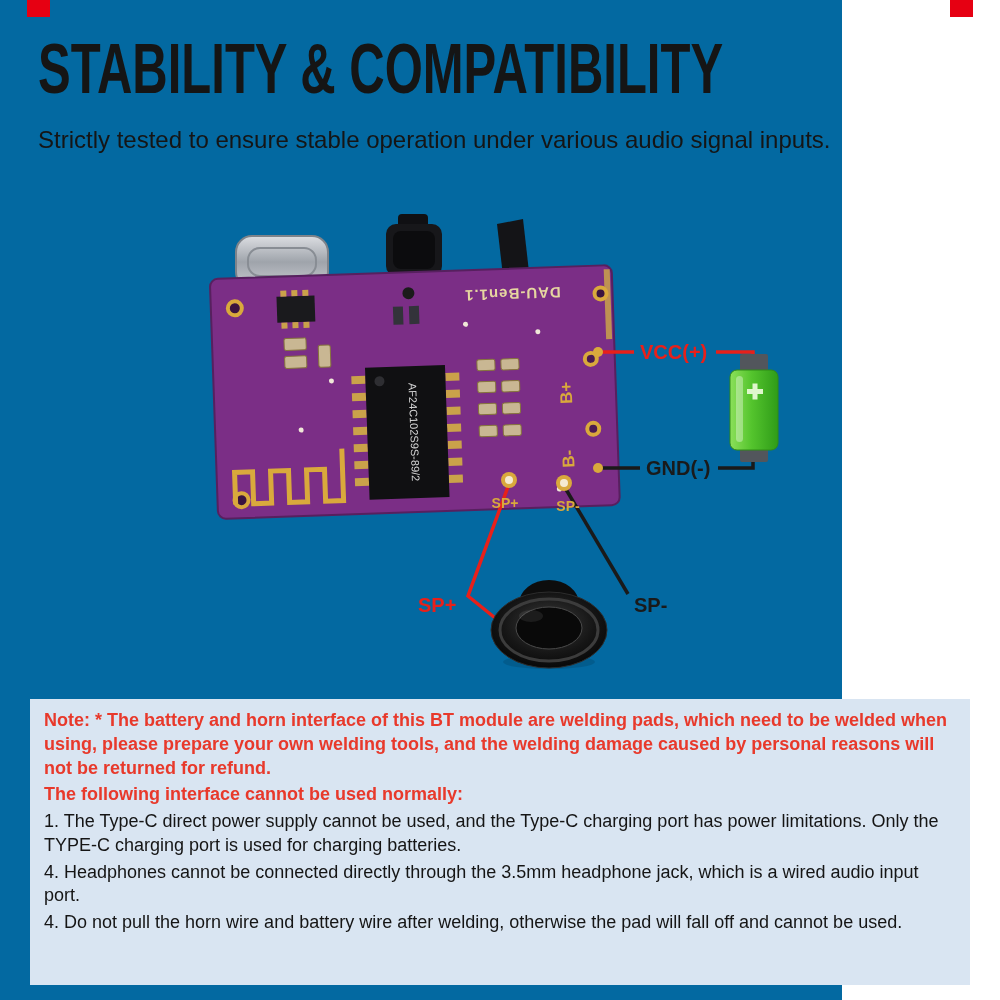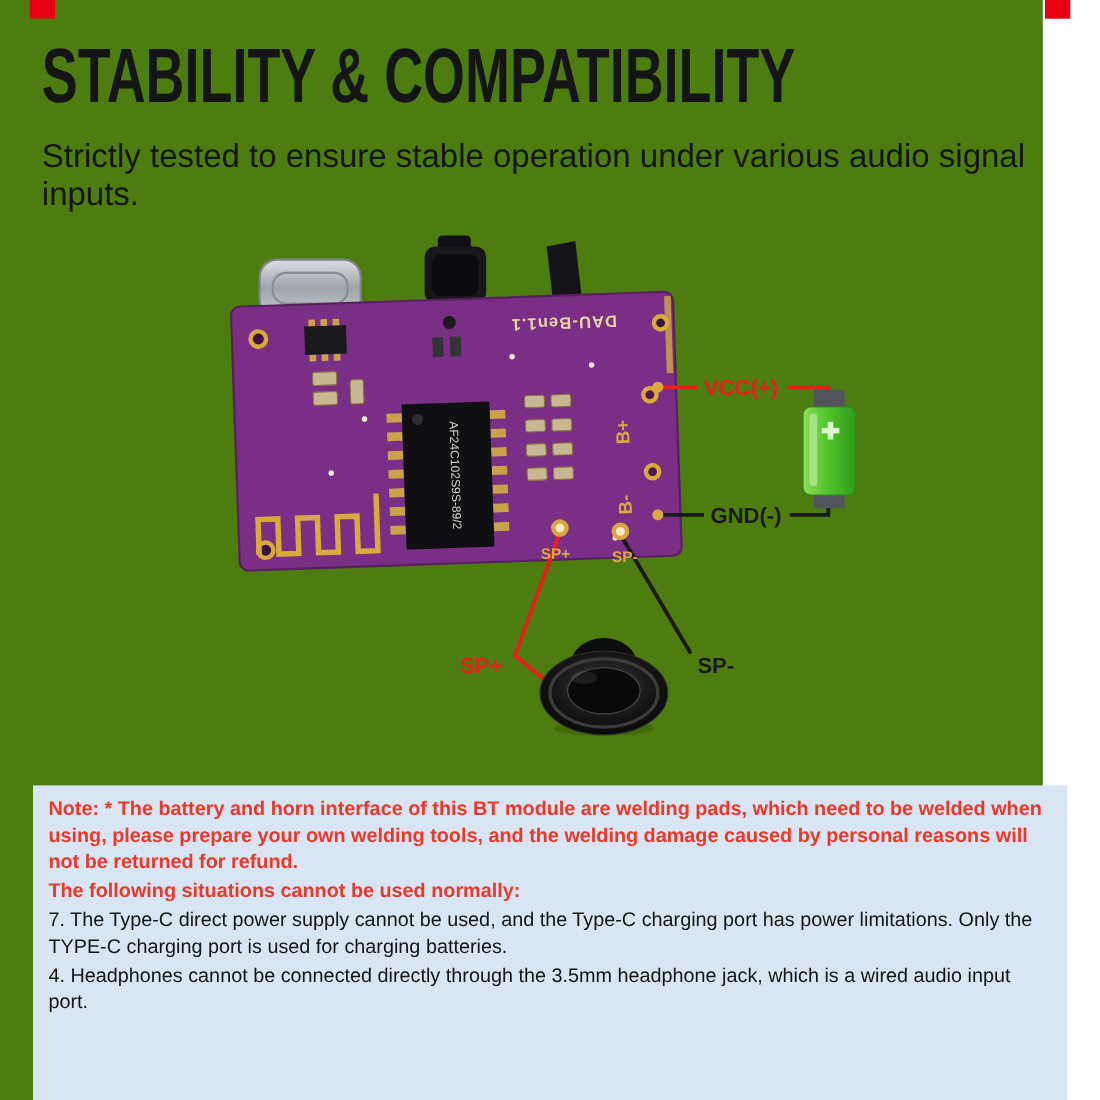--- a/index.html
+++ b/index.html
@@ -1,33 +1,33 @@
 <!DOCTYPE html>
 <html><head>
 <meta charset="utf-8">
 <style>
   * { margin:0; padding:0; box-sizing:border-box; }
   html,body { width:1000px; height:1000px; background:#ffffff; overflow:hidden;
               font-family:"Liberation Sans","DejaVu Sans",sans-serif; }
-  .page { position:relative; width:948px; height:1000px; background:#4d7c0f; }
+  .page { position:relative; width:842px; height:1000px; background:#0369a1; }
 
   .corner { position:absolute; top:0; width:23px; height:17px; background:#e60012; }
   .corner-left  { left:27px; }
   .corner-right { left:950px; }
 
   .title { position:absolute; left:38px; top:34px; font-size:70px; line-height:1;
            font-weight:900; color:#151515; white-space:nowrap;
            transform:scaleX(0.70); transform-origin:left top; letter-spacing:0; }
-  .subtitle { position:absolute; left:38px; top:126px; font-size:30px; color:#151515; }
+  .subtitle { position:absolute; left:38px; top:126px; font-size:24px; color:#151515; }
 
   .diagram { position:absolute; left:0; top:196px; width:1000px; height:505px; }
   .diagram svg { display:block; }
   .diagram text { font-family:"Liberation Sans","DejaVu Sans",sans-serif; }
 
-  .note { position:absolute; left:30px; top:714px; width:940px; height:286px;
+  .note { position:absolute; left:30px; top:699px; width:940px; height:286px;
           background:#d9e5f2; padding:10px 14px; font-size:18px; line-height:1.32;
           color:#151515; }
   .note p { margin:0 0 3px 0; }
   .note .red { color:#e8392b; font-weight:700; }
 </style>
 </head>
 <body>
 
 <div class="page">
 
@@ -184,18 +184,19 @@
 
       <text x="640" y="163" font-size="20" font-weight="bold" fill="#e8201a">VCC(+)</text>
       <text x="646" y="279" font-size="20" font-weight="bold" fill="#1a1a1a">GND(-)</text>
       <text x="418" y="416" font-size="20" font-weight="bold" fill="#e8201a">SP+</text>
       <text x="634" y="416" font-size="20" font-weight="bold" fill="#1a1a1a">SP-</text>
     </svg>
   </div>
 
   <div class="note">
     <p class="red">Note: * The battery and horn interface of this BT module are welding pads, which need to be welded when using, please prepare your own welding tools, and the welding damage caused by personal reasons will not be returned for refund.</p>
-    <p class="red">The following situations cannot be used normally:</p>
-    <p class="black">7. The Type-C direct power supply cannot be used, and the Type-C charging port has power limitations. Only the TYPE-C charging port is used for charging batteries.</p>
+    <p class="red">The following interface cannot be used normally:</p>
+    <p class="black">1. The Type-C direct power supply cannot be used, and the Type-C charging port has power limitations. Only the TYPE-C charging port is used for charging batteries.</p>
     <p class="black">4. Headphones cannot be connected directly through the 3.5mm headphone jack, which is a wired audio input port.</p>
+    <p class="black">4. Do not pull the horn wire and battery wire after welding, otherwise the pad will fall off and cannot be used.</p>
   </div>
 
 </div>
 
 </body></html>

